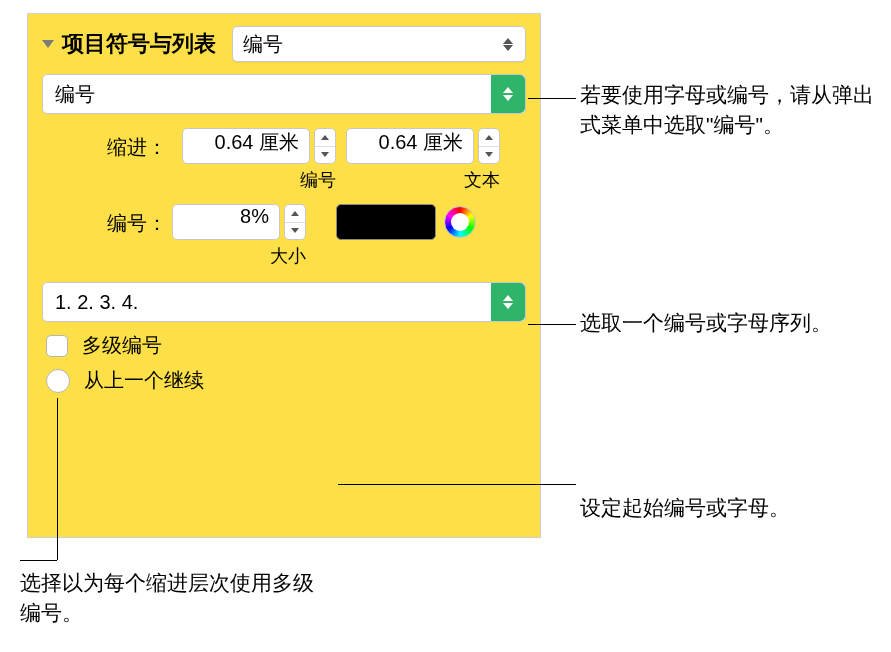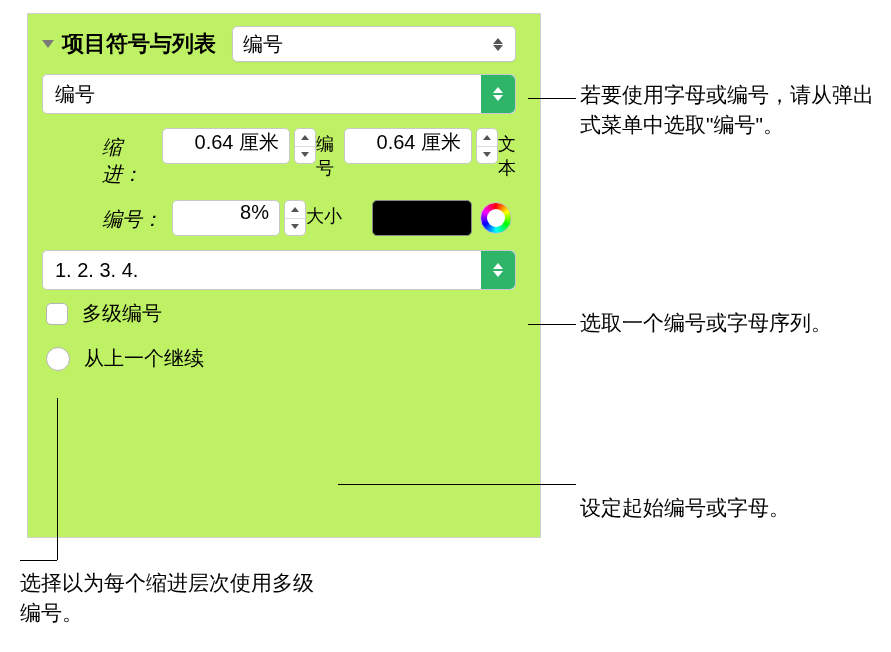--- a/index.html
+++ b/index.html
@@ -11,23 +11,23 @@
     width: 891px;
     height: 652px;
     position: relative;
   }
   .panel {
     position: absolute;
     left: 27px;
     top: 13px;
     width: 514px;
     height: 525px;
-    background: #bef264;
+    background: #fde047;
     border: 1px solid #d0d0d0;
-    padding: 12px 24px 18px 14px;
+    padding: 12px 14px 18px 14px;
   }
   .section-header {
     display: flex;
     align-items: center;
     gap: 6px;
     margin-bottom: 12px;
   }
   .disclose {
     width: 0; height: 0;
     border-left: 6px solid transparent;
@@ -105,22 +105,21 @@
     border-bottom: 6px solid #fff;
   }
   .green-cap .g-down {
     width: 0; height: 0;
     border-left: 5px solid transparent;
     border-right: 5px solid transparent;
     border-top: 6px solid #fff;
   }
   .label {
     font-size: 20px;
-    text-align: left;
-    font-style: italic;
+    text-align: center;
   }
   .stepper {
     display: flex;
     align-items: center;
     gap: 4px;
   }
   .stepper-input {
     background: #fff;
     border: 1px solid #c8c8c8;
     border-radius: 5px;
@@ -160,21 +159,21 @@
     border-top:5px solid #555;
   }
   .sublabel {
     font-size: 18px;
     text-align: center;
     color: #000;
     margin-top: 4px;
   }
   .indent-block { padding-left: 60px; margin-bottom: 12px;}
   .indent-row { display: flex; align-items: flex-start; gap: 10px; }
-  .indent-col { display:flex; flex-direction:row; align-items:flex-start; }
+  .indent-col { display:flex; flex-direction:column; align-items:flex-end; }
   .size-row { display:flex; align-items:flex-start; padding-left:60px; margin-bottom:14px;}
   .color-swatch {
     width: 100px;
     height: 36px;
     background: #000;
     border: 1px solid #888;
     border-radius: 5px;
   }
   .color-wheel {
     width: 32px;
@@ -338,21 +337,21 @@
       <span class="g-up"></span>
         <span class="g-down"></span>
     </span>
   </div>
 
   <div class="checkbox-row">
     <div class="checkbox"></div>
     <div class="opt-label">多级编号</div>
   </div>
 
-  <div class="radio-row" style="margin-top:18px;align-items:center;">
+  <div class="radio-row" style="margin-top:8px;align-items:center;">
     <div class="radio"></div>
     <div class="opt-label">从上一个继续</div>
   </div>
 
 
 </div>
 
 <div class="leader" style="left:528px; top:98px; width:48px;"></div>
 <div class="callout" style="left:580px; top:80px; width:300px;">若要使用字母或编号，请从弹出式菜单中选取"编号"。</div>
 

